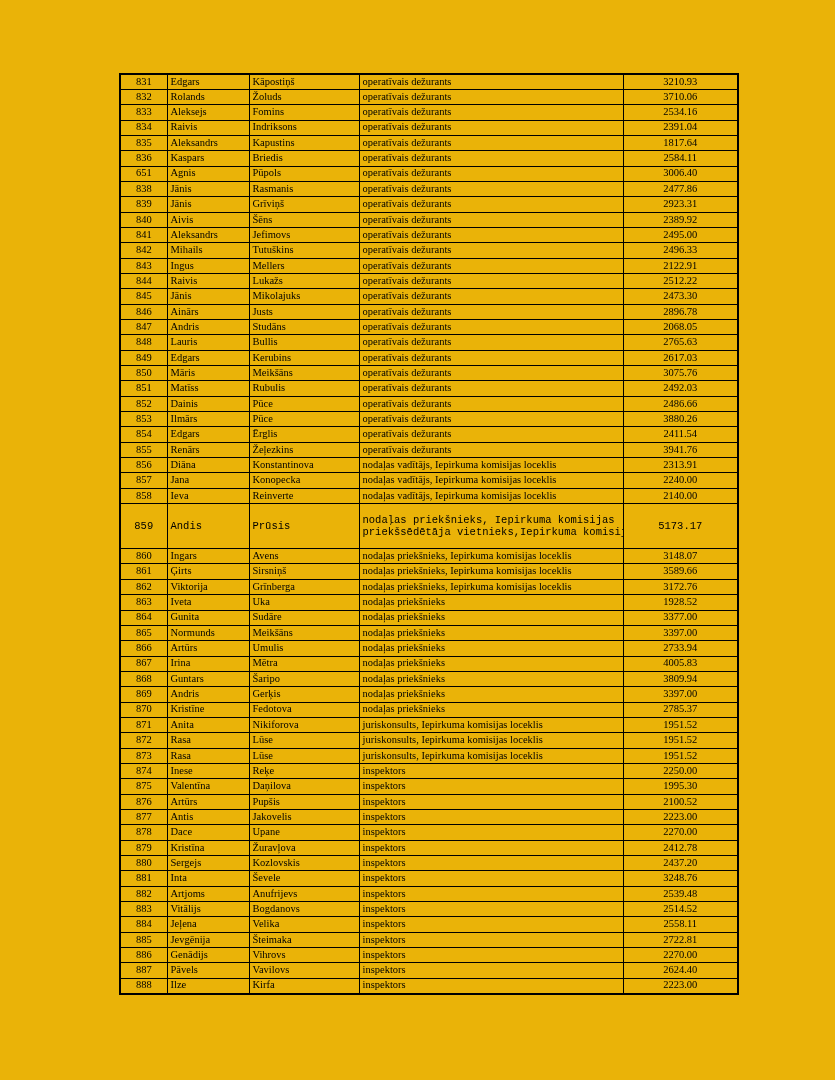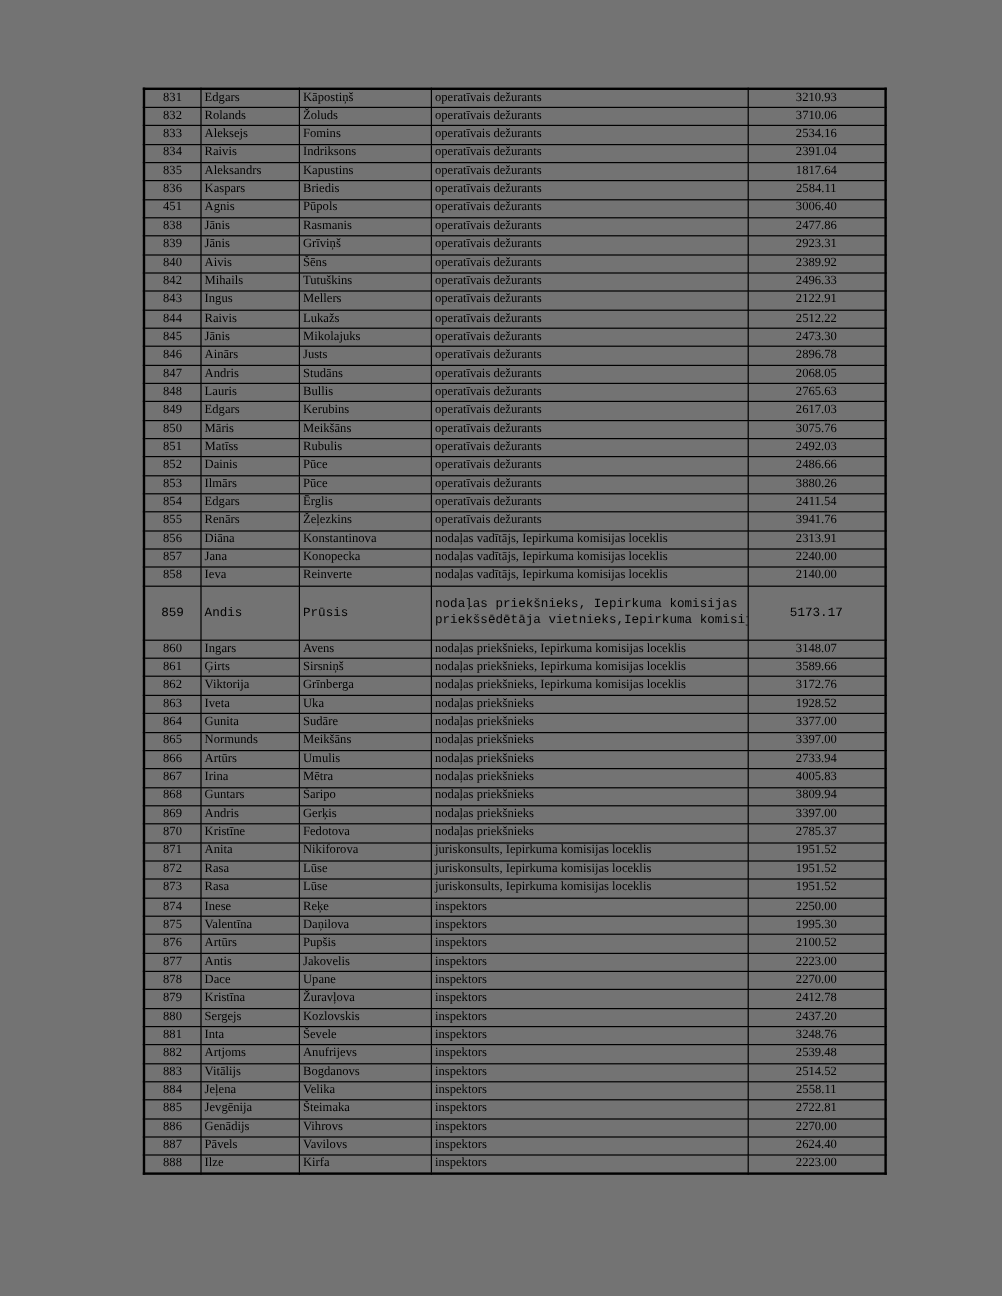--- a/index.html
+++ b/index.html
@@ -9,21 +9,21 @@
     width: 835px;
     height: 1080px;
     font-family: "Liberation Serif", serif;
     color: #000000;
     overflow: hidden;
   }
   .page {
     position: relative;
     width: 835px;
     height: 1080px;
-    background: #737373;
+    background: #eab308;
   }
   table.salary {
     position: absolute;
     left: 119px;
     top: 73px;
     width: 618px;
     border-collapse: collapse;
     table-layout: fixed;
     border: 2px solid #000000;
   }
@@ -115,21 +115,21 @@
     <td class="c-first">Kaspars</td>
     <td class="c-last">Briedis</td>
     <td class="c-pos">
       <span>operatīvais dežurants</span>
       <span></span>
     </td>
     <td class="c-amt">2584.11</td>
   </tr>
 
   <tr>
-    <td class="c-num">451</td>
+    <td class="c-num">651</td>
     <td class="c-first">Agnis</td>
     <td class="c-last">Pūpols</td>
     <td class="c-pos">
       <span>operatīvais dežurants</span>
       <span></span>
     </td>
     <td class="c-amt">3006.40</td>
   </tr>
 
   <tr>
@@ -158,20 +158,30 @@
     <td class="c-num">840</td>
     <td class="c-first">Aivis</td>
     <td class="c-last">Šēns</td>
     <td class="c-pos">
       <span>operatīvais dežurants</span>
       <span></span>
     </td>
     <td class="c-amt">2389.92</td>
   </tr>
 
+  <tr>
+    <td class="c-num">841</td>
+    <td class="c-first">Aleksandrs</td>
+    <td class="c-last">Jefimovs</td>
+    <td class="c-pos">
+      <span>operatīvais dežurants</span>
+      <span></span>
+    </td>
+    <td class="c-amt">2495.00</td>
+  </tr>
 
   <tr>
     <td class="c-num">842</td>
     <td class="c-first">Mihails</td>
     <td class="c-last">Tutuškins</td>
     <td class="c-pos">
       <span>operatīvais dežurants</span>
       <span></span>
     </td>
     <td class="c-amt">2496.33</td>

